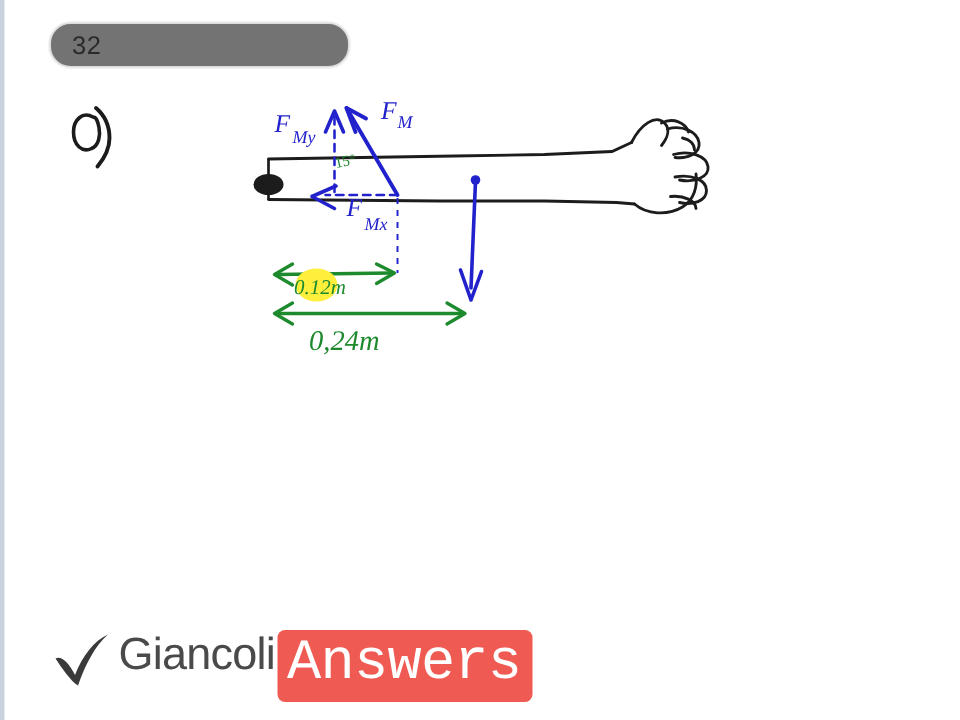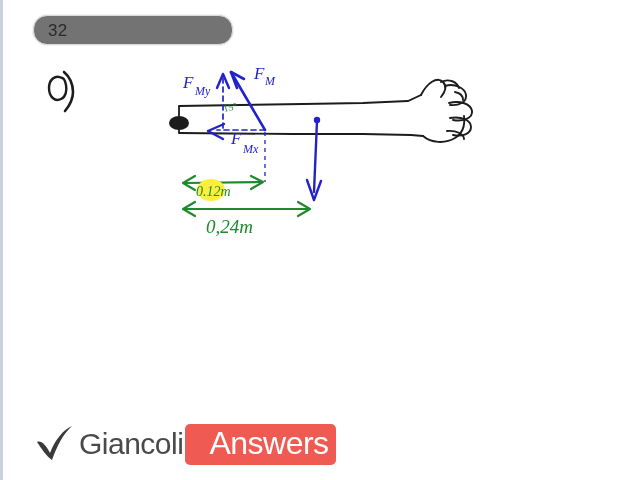--- a/index.html
+++ b/index.html
@@ -31,34 +31,34 @@
     position:absolute;left:14px;top:5px;
     font-size:17px;color:#2a2a2a;
     font-family:"Liberation Sans", sans-serif;
     letter-spacing:.3px;
   }
   
   #drawing{position:absolute;left:0;top:0;width:640px;height:480px;}
   
   #logo{
     position:absolute;left:30px;top:420px;
-    display:flex;align-items:center;height:48px;
+    display:flex;height:48px;
   }
   #logo-check{width:42px;height:42px;flex:0 0 auto;}
   #logo-giancoli{
     font-size:30px;color:#4a4a4a;
     font-family:"Liberation Sans", sans-serif;
     letter-spacing:-.5px;margin-left:4px;
   }
   #logo-answers{
-    font-size:32px;color:#ffffff;
+    font-size:38px;color:#ffffff;
     background:#ef5a52;
     border-radius:5px;
-    padding:1px 7px 3px 24px;
-    font-family:Liberation Sans, sans-serif;
+    padding:1px 7px 3px 6px;
+    font-family:Liberation Mono, monospace;
     letter-spacing:-.5px;
     margin-left:2px;
   }
 </style>
 </head>
 <body>
 
 <div id="stage">
 
   <div id="problem-box">

